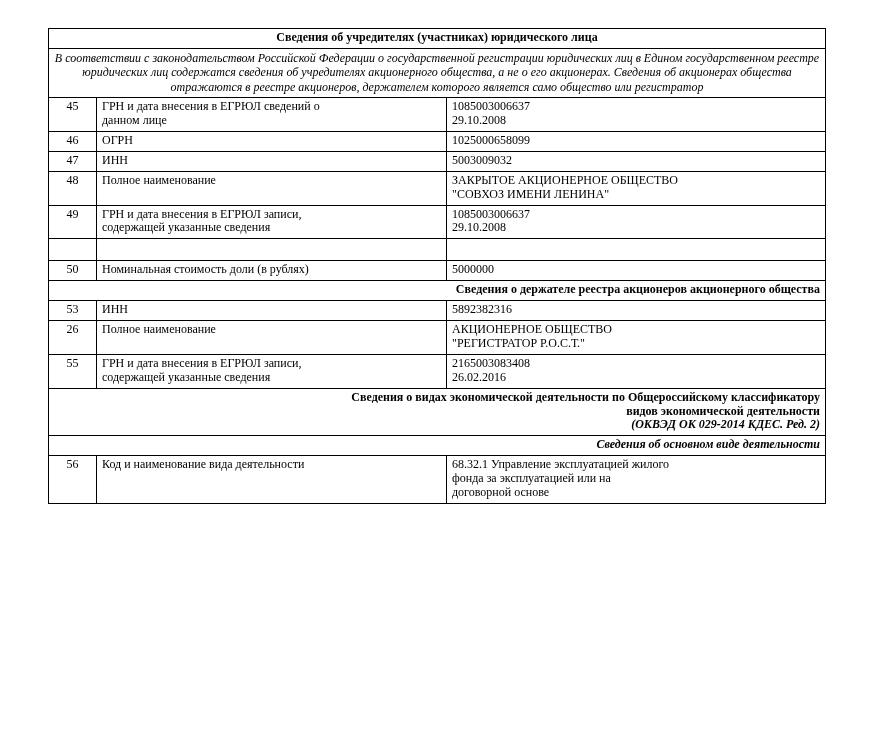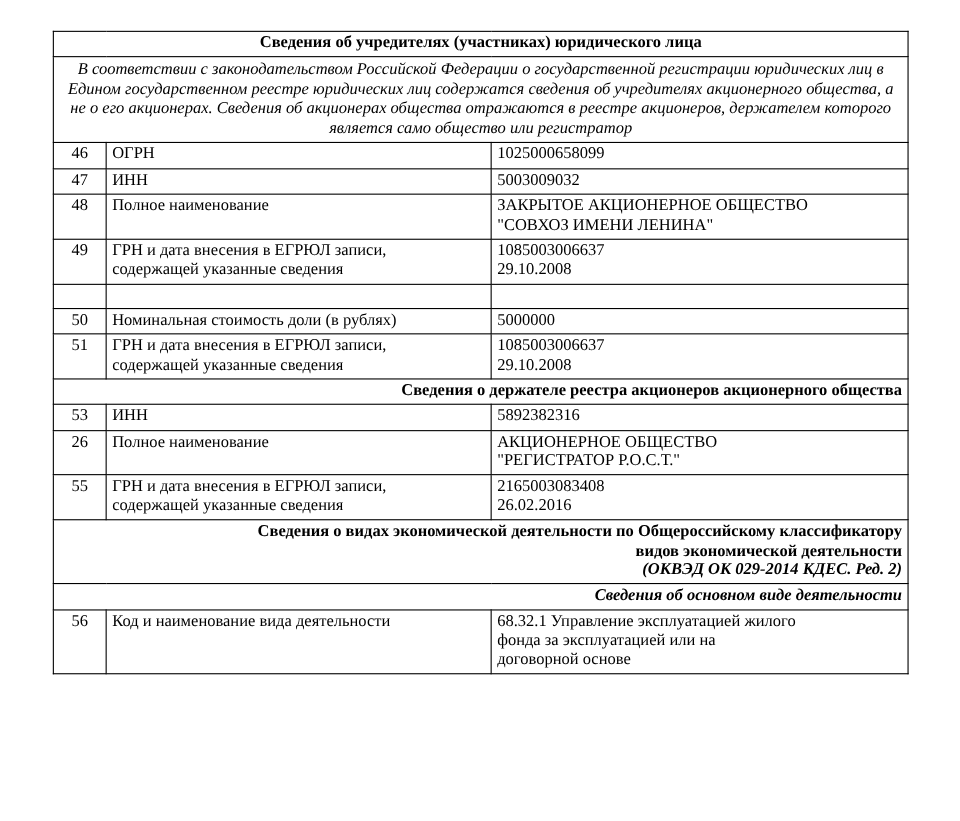--- a/index.html
+++ b/index.html
@@ -18,21 +18,21 @@
     position: relative;
     width: 873px;
     height: 746px;
     box-sizing: border-box;
     padding: 28px 48px 0 48px;
   }
   table.doc {
     width: 777px;
     border-collapse: collapse;
     table-layout: fixed;
-    font-size: 15px;
+    font-size: 12px;
     line-height: 1.16;
   }
   table.doc td {
     border: 1px solid #000000;
     padding: 2px 5px 3px 5px;
     vertical-align: top;
   }
   .col-num { width: 48px; text-align: center; }
   .col-label { width: 350px; }
   .col-value { width: 379px; }
@@ -78,20 +78,31 @@
       <col class="col-value">
     </colgroup>
     <tbody>
       <tr>
         <td class="title-cell" colspan="3">Сведения об учредителях (участниках) юридического лица</td>
       </tr>
       <tr>
         <td class="intro-cell" colspan="3">В соответствии с законодательством Российской Федерации о государственной регистрации юридических лиц в Едином государственном реестре юридических лиц содержатся сведения об учредителях акционерного общества, а не о его акционерах. Сведения об акционерах общества отражаются в реестре акционеров, держателем которого является само общество или регистратор</td>
       </tr>
 
+      <tr>
+        <td class="col-num">45</td>
+        <td class="col-label">
+          <span class="label-line">ГРН и дата внесения в ЕГРЮЛ сведений о</span>
+          <span class="label-line">данном лице</span>
+        </td>
+        <td class="col-value">
+          <span class="value-line">1085003006637</span>
+          <span class="value-line">29.10.2008</span>
+        </td>
+      </tr>
 
       <tr>
         <td class="col-num">46</td>
         <td class="col-label">
           <span class="label-line">ОГРН</span>
         </td>
         <td class="col-value">
           <span class="value-line">1025000658099</span>
         </td>
       </tr>
@@ -138,31 +149,20 @@
       <tr>
         <td class="col-num">50</td>
         <td class="col-label">
           <span class="label-line">Номинальная стоимость доли (в рублях)</span>
         </td>
         <td class="col-value">
           <span class="value-line">5000000</span>
         </td>
       </tr>
 
-      <tr>
-        <td class="col-num">51</td>
-        <td class="col-label">
-          <span class="label-line">ГРН и дата внесения в ЕГРЮЛ записи,</span>
-          <span class="label-line">содержащей указанные сведения</span>
-        </td>
-        <td class="col-value">
-          <span class="value-line">1085003006637</span>
-          <span class="value-line">29.10.2008</span>
-        </td>
-      </tr>
 
       <tr>
         <td class="section-cell" colspan="3">Сведения о держателе реестра акционеров акционерного общества</td>
       </tr>
 
 
       <tr>
         <td class="col-num">53</td>
         <td class="col-label">
           <span class="label-line">ИНН</span>

